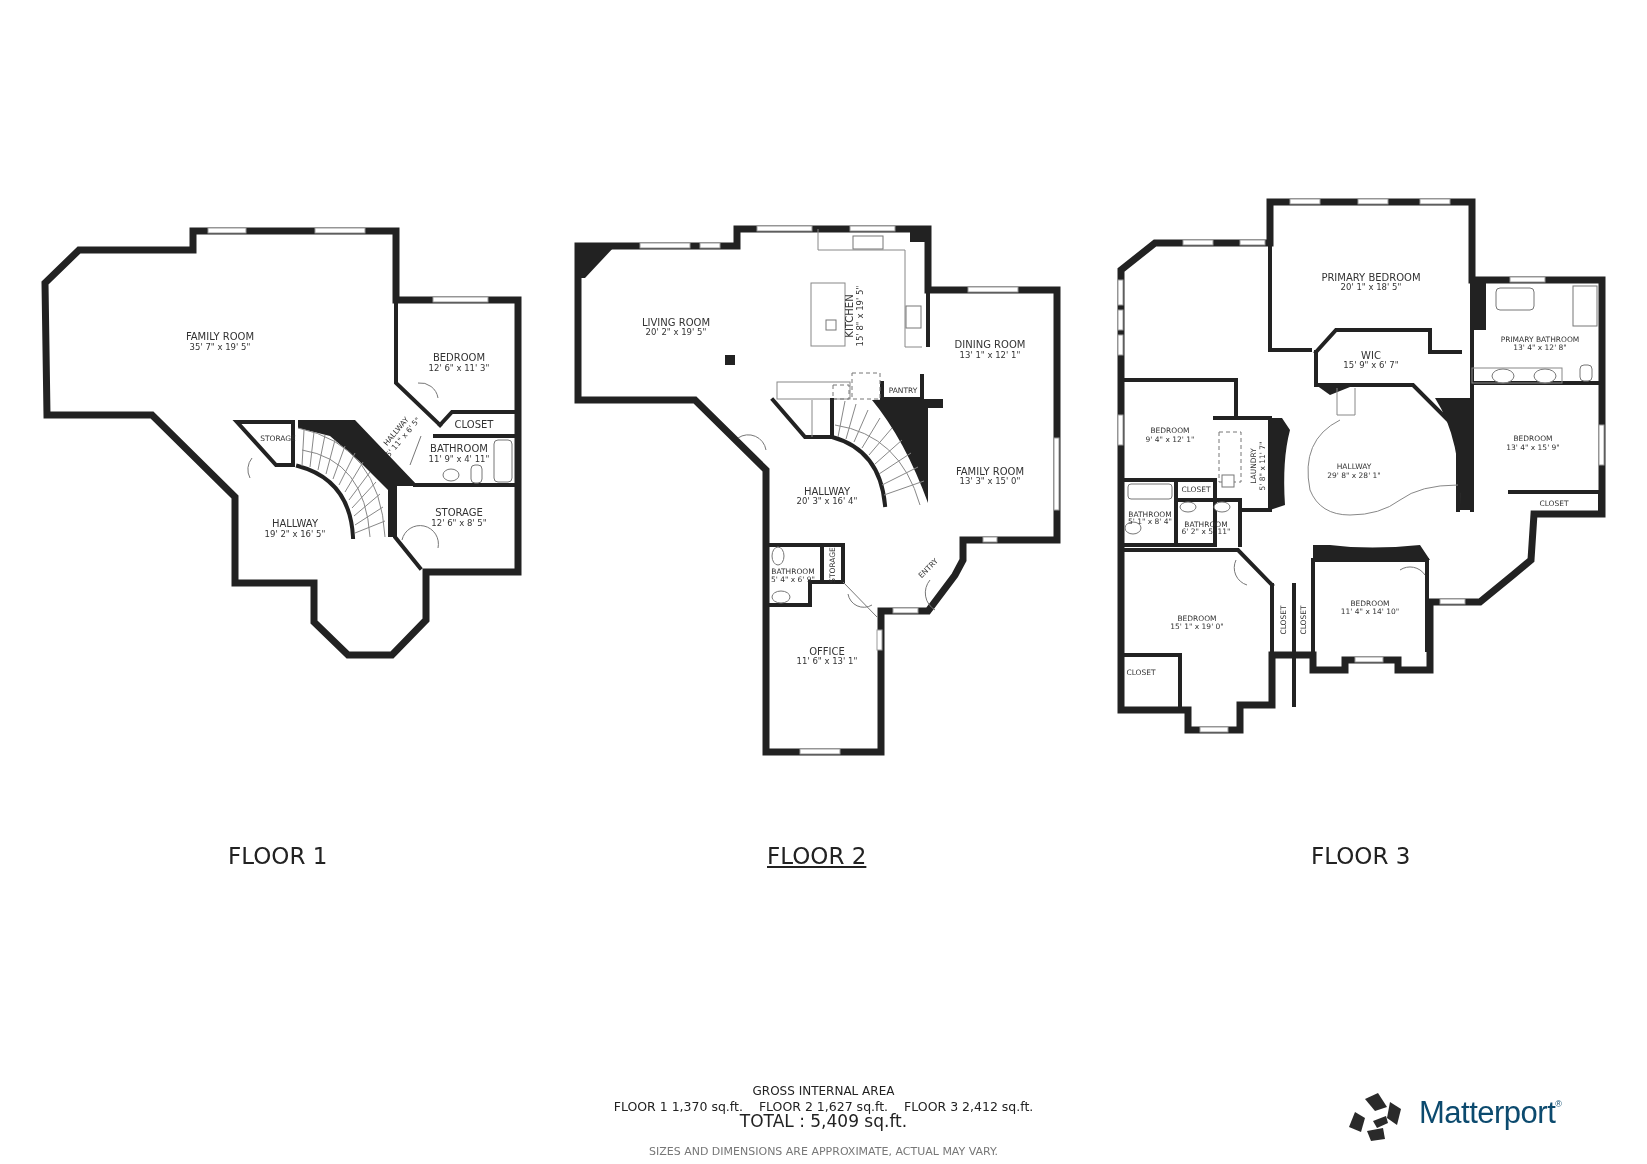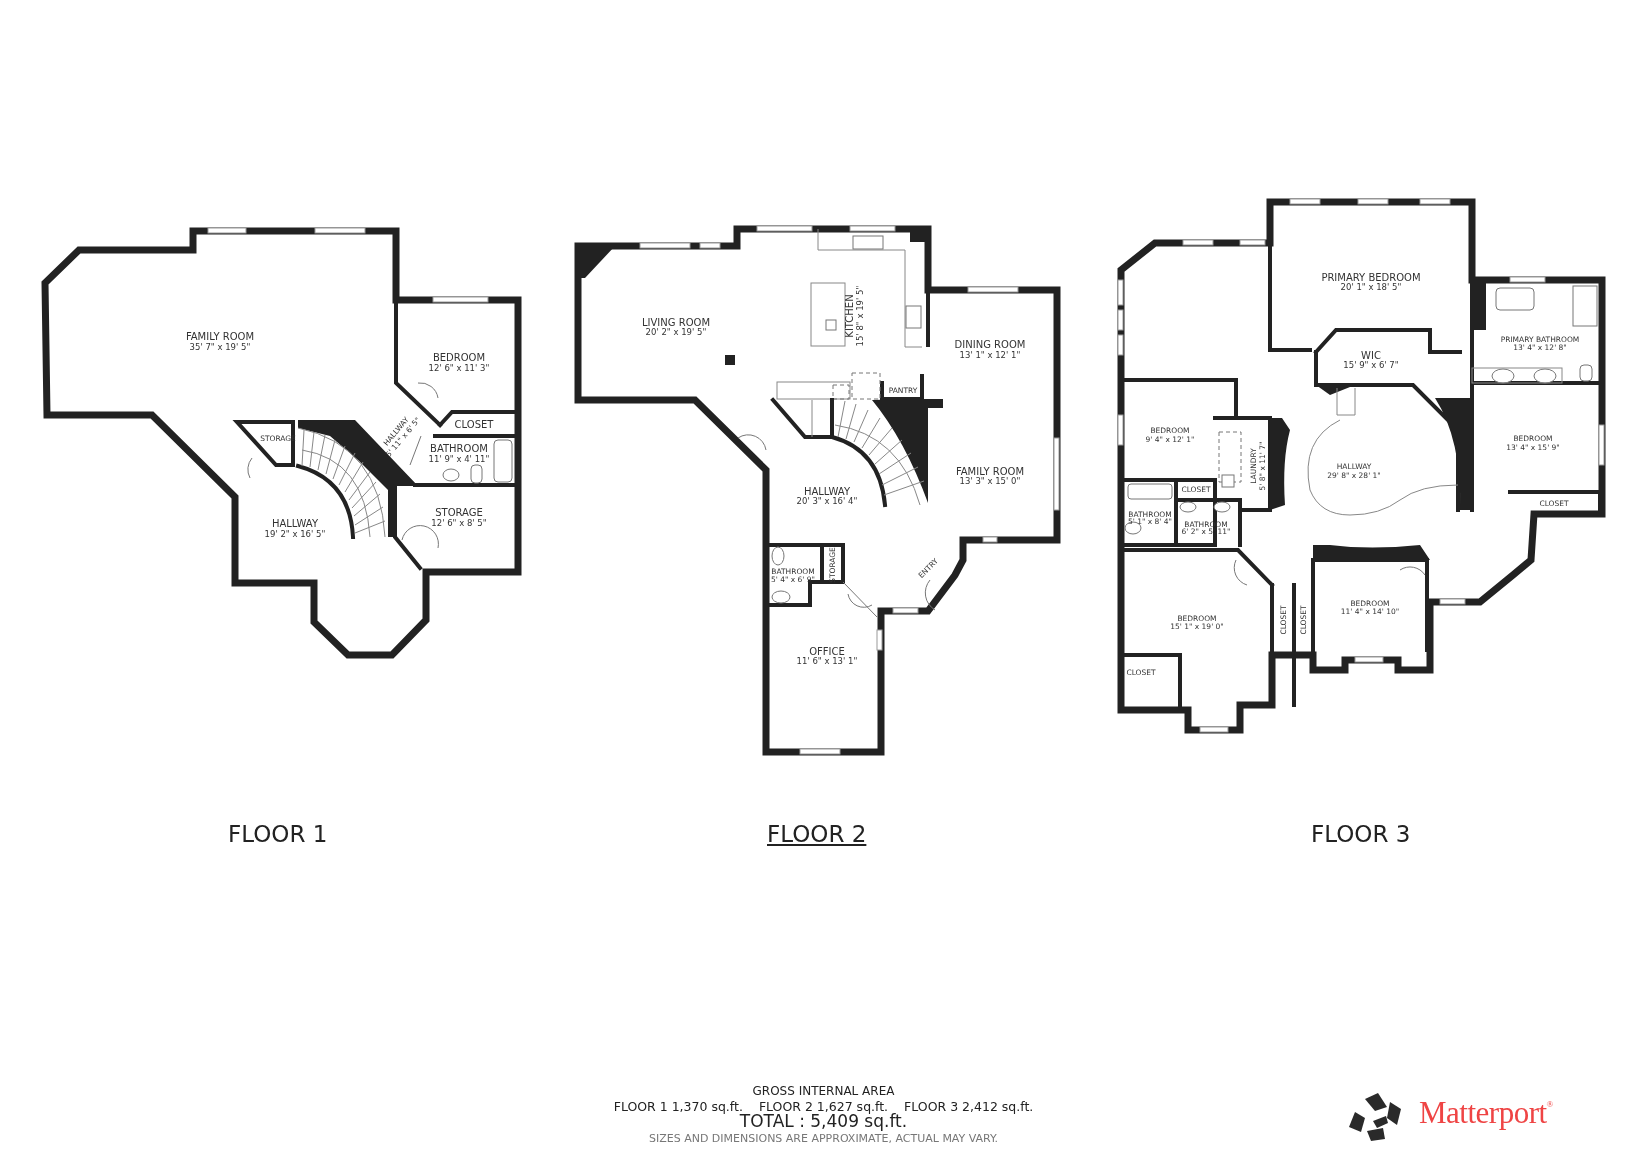--- a/index.html
+++ b/index.html
@@ -9,29 +9,29 @@
   .iwall { fill:none; stroke:#222; stroke-width:4; stroke-linecap:square; }
   .thin { fill:none; stroke:#888; stroke-width:1; }
   .win { fill:#fff; stroke:#999; stroke-width:1; }
   .solid { fill:#222; stroke:none; }
   .door { fill:none; stroke:#777; stroke-width:1; }
   .fix { fill:#fff; stroke:#777; stroke-width:1; }
   .dash { fill:none; stroke:#777; stroke-width:1; stroke-dasharray:4 3; }
   .rname { font-family:"DejaVu Sans", sans-serif; font-size:10px; fill:#333; text-anchor:middle; }
   .rdim { font-family:"DejaVu Sans", sans-serif; font-size:8.5px; fill:#333; text-anchor:middle; }
   .rsmall { font-family:"DejaVu Sans", sans-serif; font-size:7.5px; fill:#333; text-anchor:middle; }
-  .floor-label { position:absolute; font-family:"DejaVu Sans", sans-serif; font-size:23px; color:#222; top:821px; }
+  .floor-label { position:absolute; font-family:"DejaVu Sans", sans-serif; font-size:23px; color:#222; top:843px; }
   .footer { position:absolute; left:0; width:1647px; top:1084px; text-align:center; font-family:"DejaVu Sans", sans-serif; }
   .footer .l1 { font-size:12px; color:#222; line-height:15px; }
   .footer .l2 { font-size:12.5px; color:#222; line-height:15px; }
   .footer .l2 span { margin:0 6px; }
   .footer .l3 { font-size:17px; color:#222; line-height:15px; }
-  .footer .l4 { font-size:11px; color:#777; line-height:17px; margin-top:1px; }
+  .footer .l4 { font-size:11px; color:#777; line-height:17px; margin-top:14px; }
   .logo { position:absolute; left:1343px; top:1085px; width:290px; height:60px; }
-  .logo-text { position:absolute; left:76px; top:10px; font-family:Liberation Serif, serif; font-size:31px; color:#ef4444; letter-spacing:-0.5px; }
+  .logo-text { position:absolute; left:76px; top:10px; font-family:Liberation Sans, sans-serif; font-size:31px; color:#0c4a6e; letter-spacing:-0.5px; }
   .logo-reg { font-size:9px; vertical-align:top; position:relative; top:4px; }
 </style>
 </head>
 <body>
 
 <svg class="plan" width="1647" height="1164" viewBox="0 0 1647 1164">
 
   <g>
 
     <path class="wall" d="M45,283 L79,250 L193,250 L193,231 L396,231 L396,300 L518,300 L518,572 L426,572 L426,620 L392,655 L348,655 L314,622 L314,583 L235,583 L235,497 L152,415 L47,415 Z"></path>

